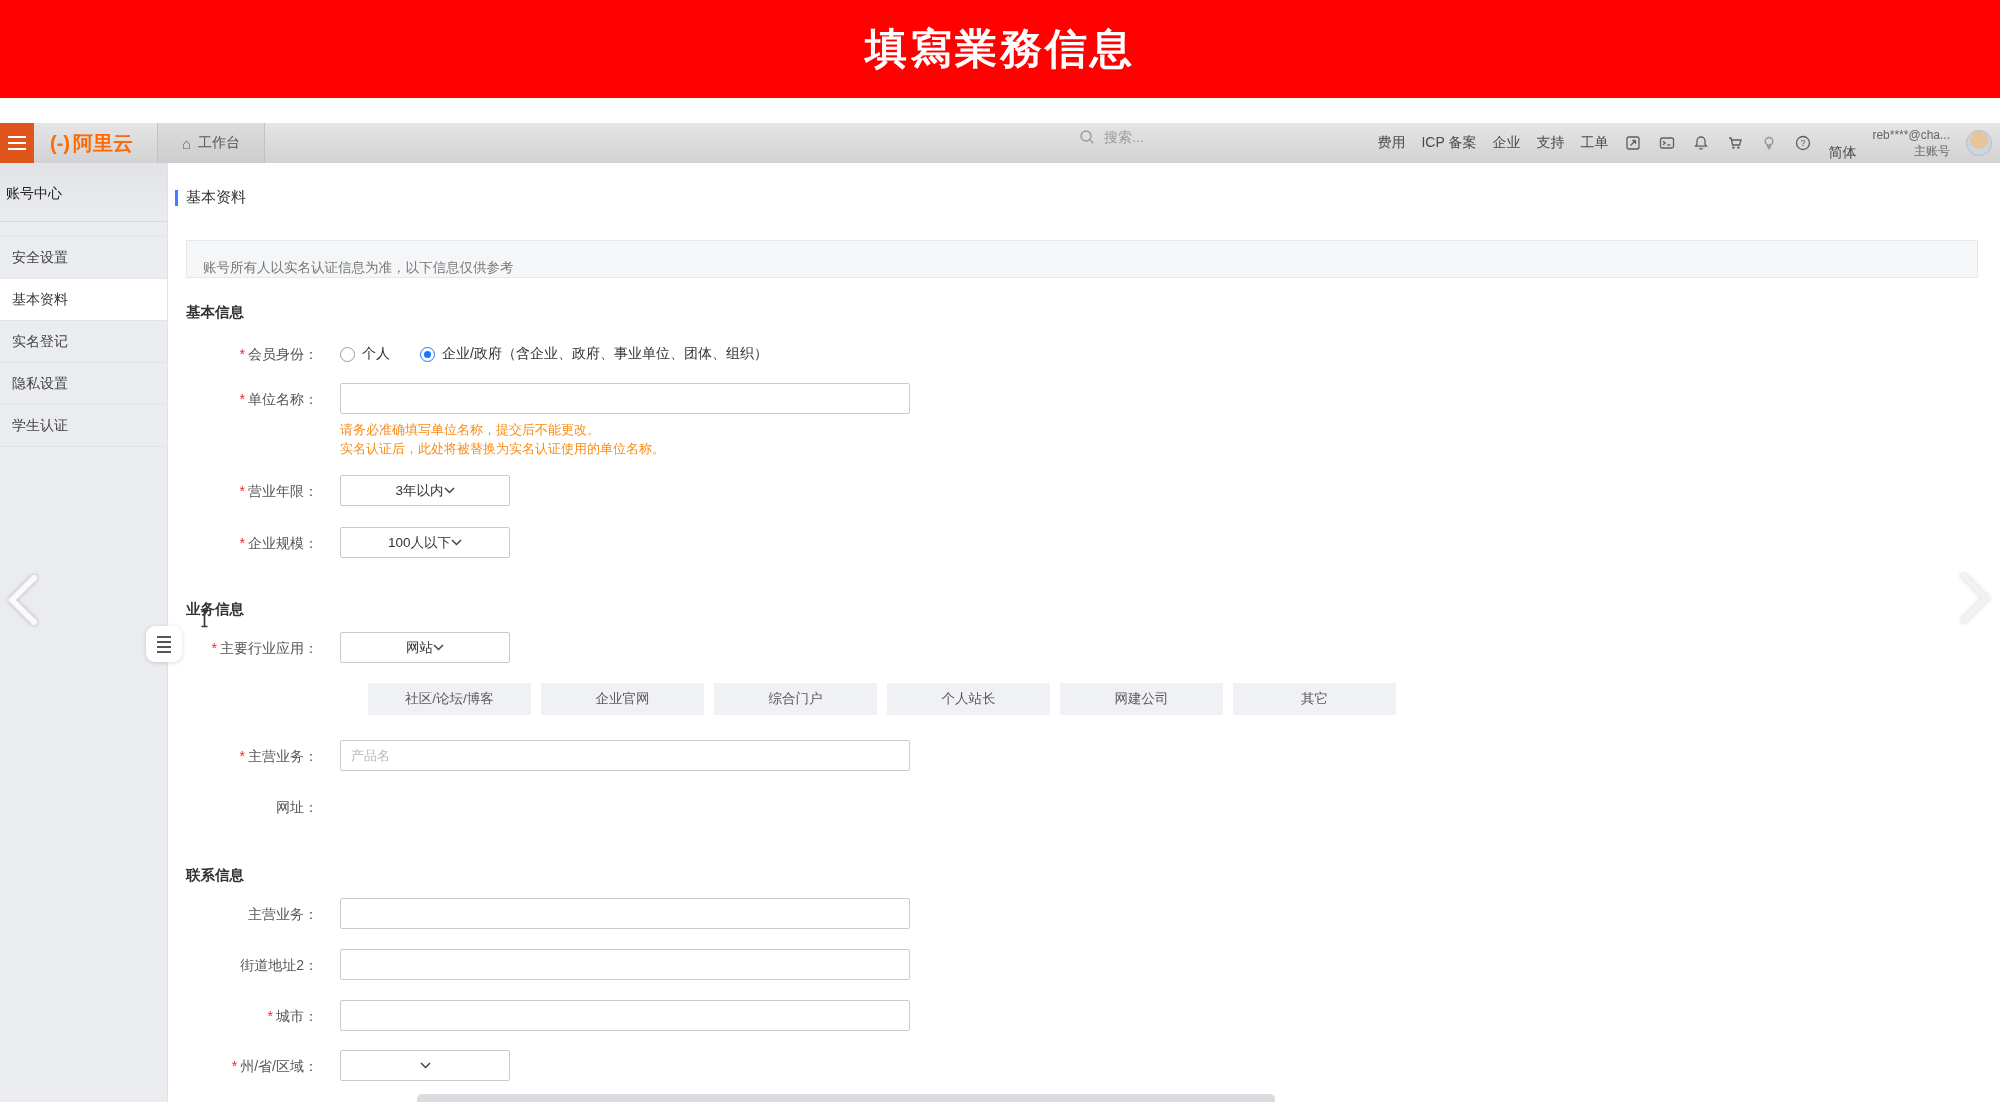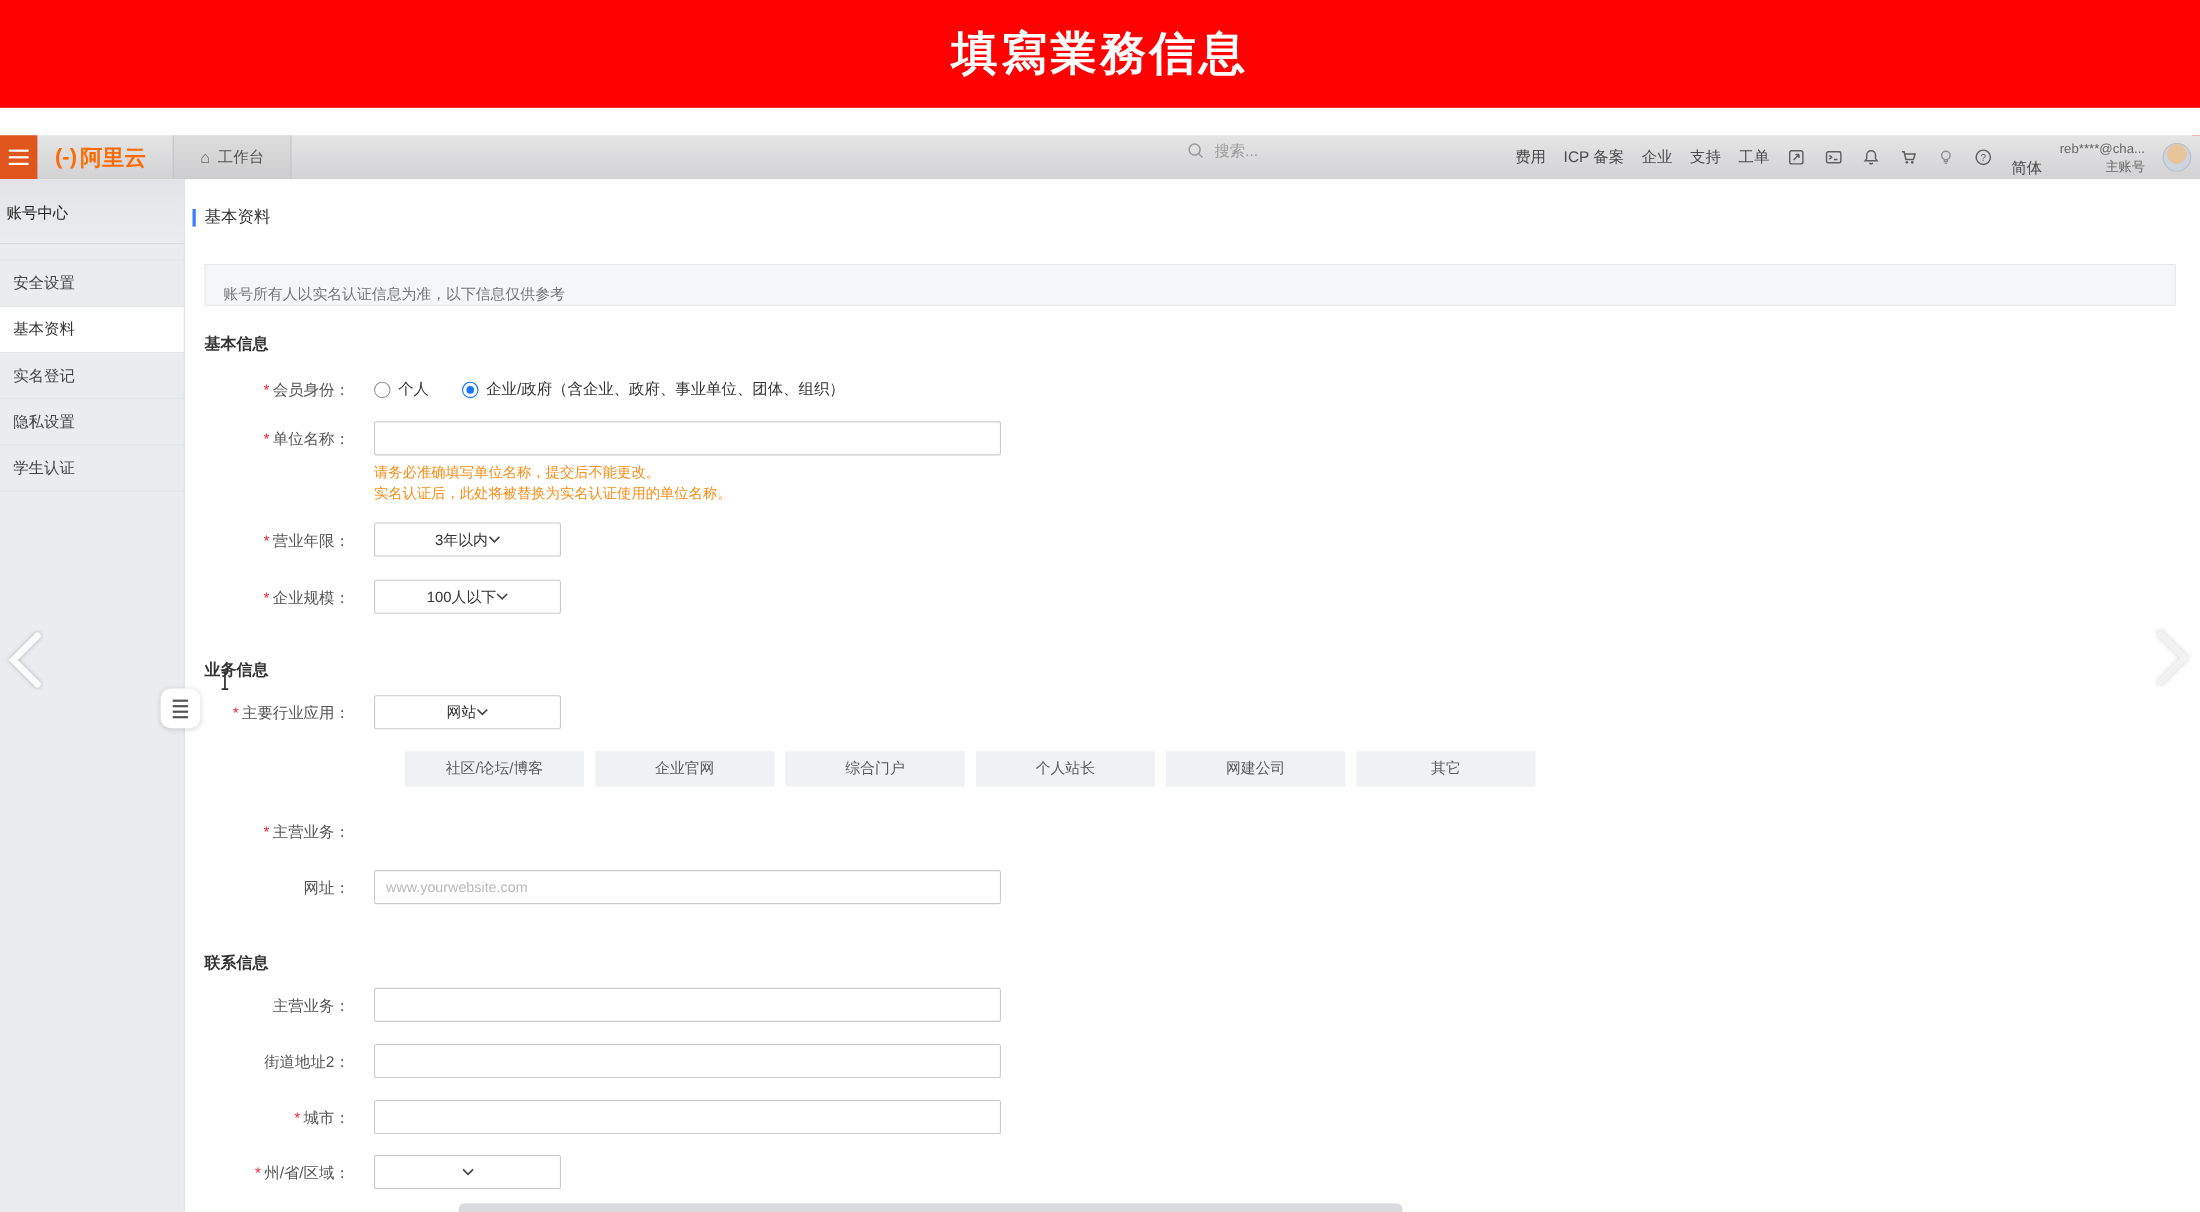--- a/index.html
+++ b/index.html
@@ -293,28 +293,28 @@
     <div class="cat-btn">综合门户</div>
     <div class="cat-btn">个人站长</div>
     <div class="cat-btn">网建公司</div>
     <div class="cat-btn">其它</div>
   </div>
 
   <div class="row" style="top:577px">
     <div class="form-label">
       <span class="req">*</span><span>主营业务：</span>
     </div>
+    <div class="ctrl">
+      <input class="text-input" type="text" placeholder="产品名" style="">
+    </div>
   </div>
 
   <div class="row" style="top:628px">
     <div class="form-label">
       <span>网址：</span>
-    </div>
-    <div class="ctrl">
-      <input class="text-input" type="text" placeholder="www.yourwebsite.com" style="">
     </div>
   </div>
 
   <div class="section-title" style="top:703px">联系信息</div>
 
   <div class="row" style="top:735px">
     <div class="form-label">
       <span>主营业务：</span>
     </div>
     <div class="ctrl">

